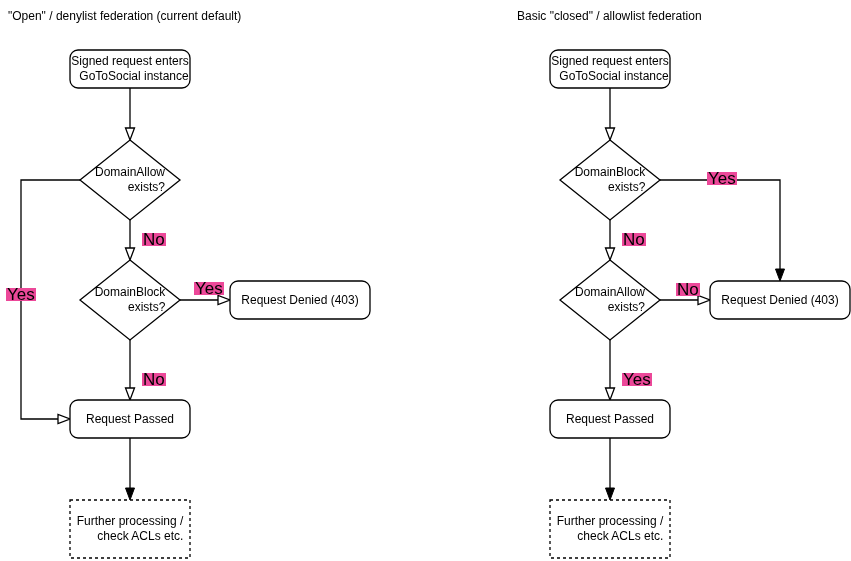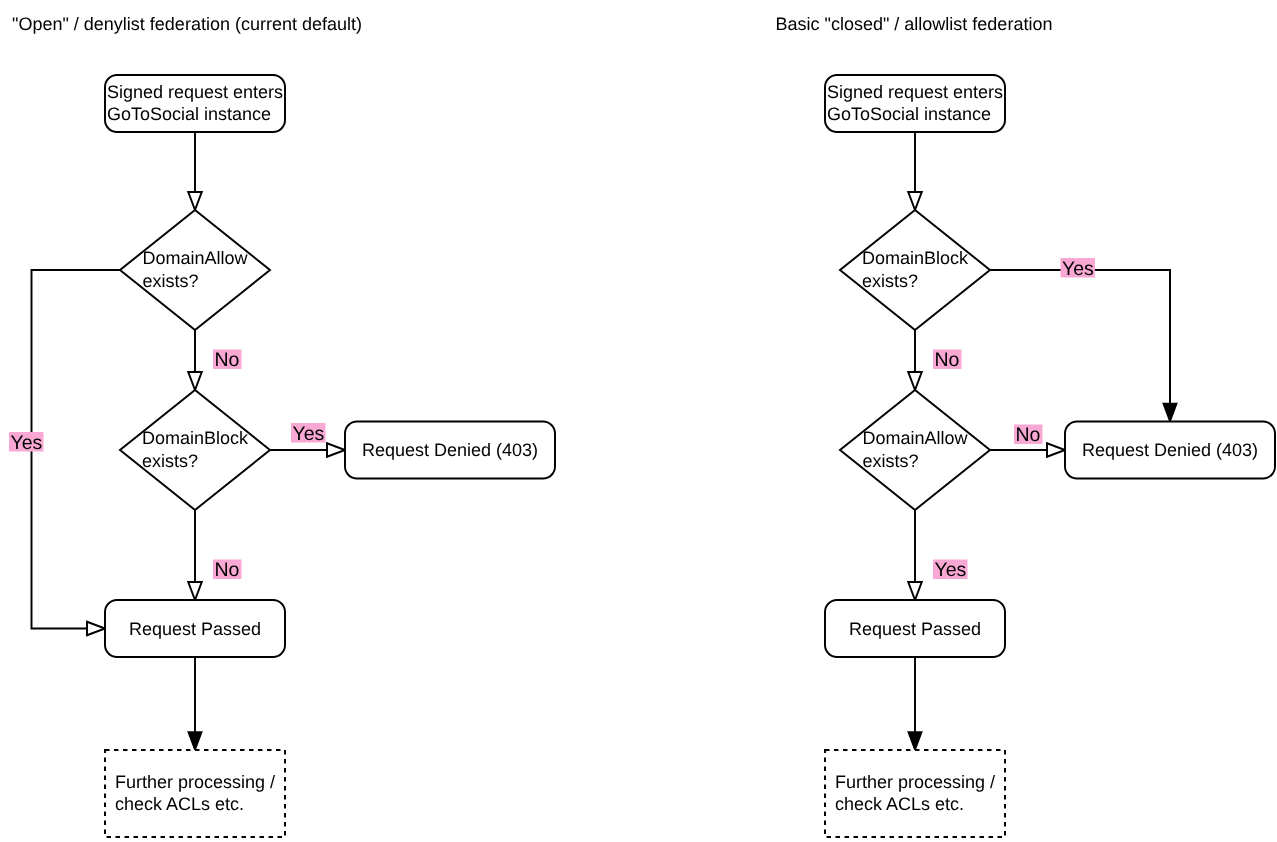--- a/index.html
+++ b/index.html
@@ -17,31 +17,31 @@
     position: absolute;
     font-size: 12px;
     line-height: 14px;
     white-space: pre;
   }
   .node-label {
     position: absolute;
     display: flex;
     align-items: center;
     justify-content: center;
-    text-align: left;
+    text-align: right;
     font-size: 12px;
     line-height: 15px;
     white-space: pre-line;
     pointer-events: none;
   }
   .edge-label {
     position: absolute;
-    font-size: 13px;
+    font-size: 17px;
     line-height: 13px;
-    background: #f9a8d4;
+    background: #ec4899;
     padding: 0 1px;
     white-space: pre;
   }
 </style>
 </head>
 <body>
 
 <div class="canvas">
 
   <svg width="851" height="561" viewBox="0 0 851 561">

